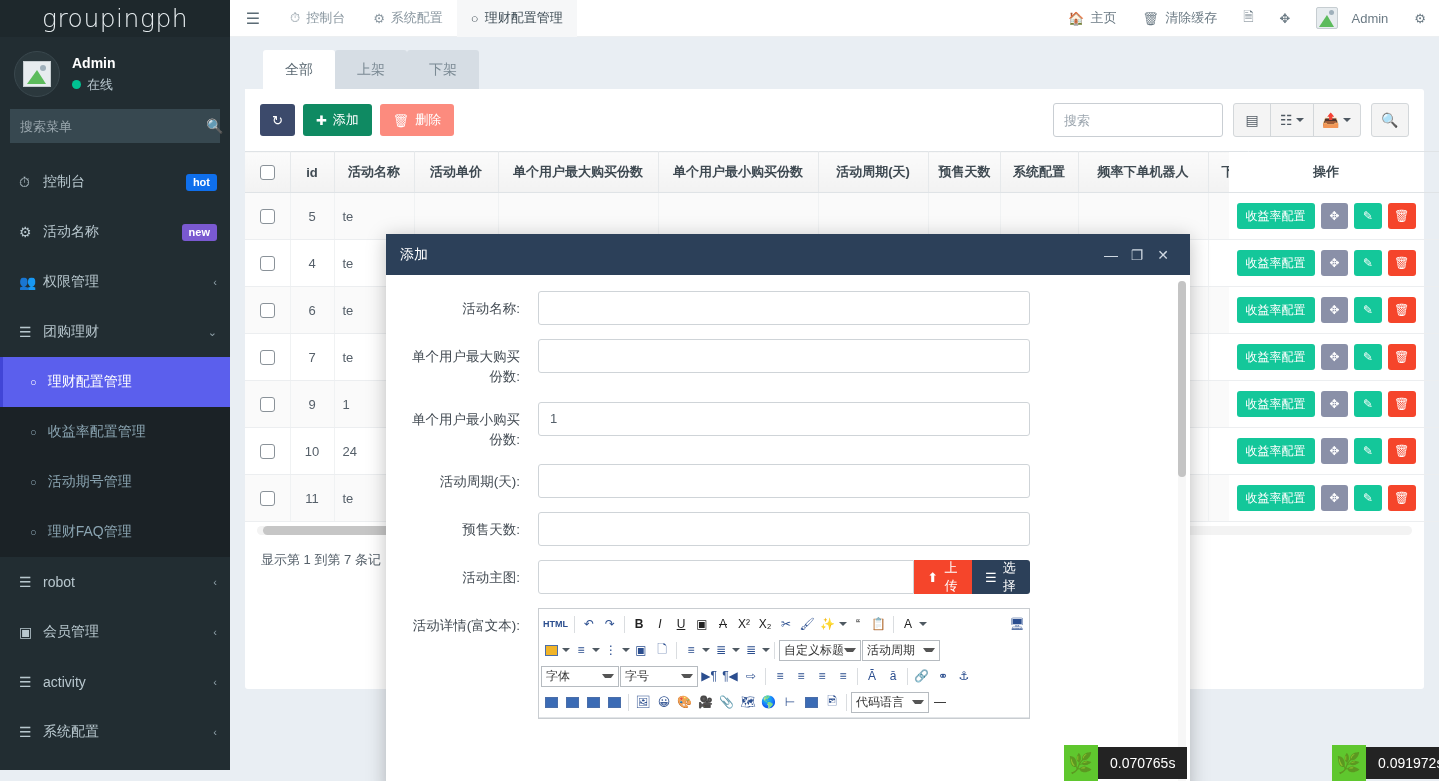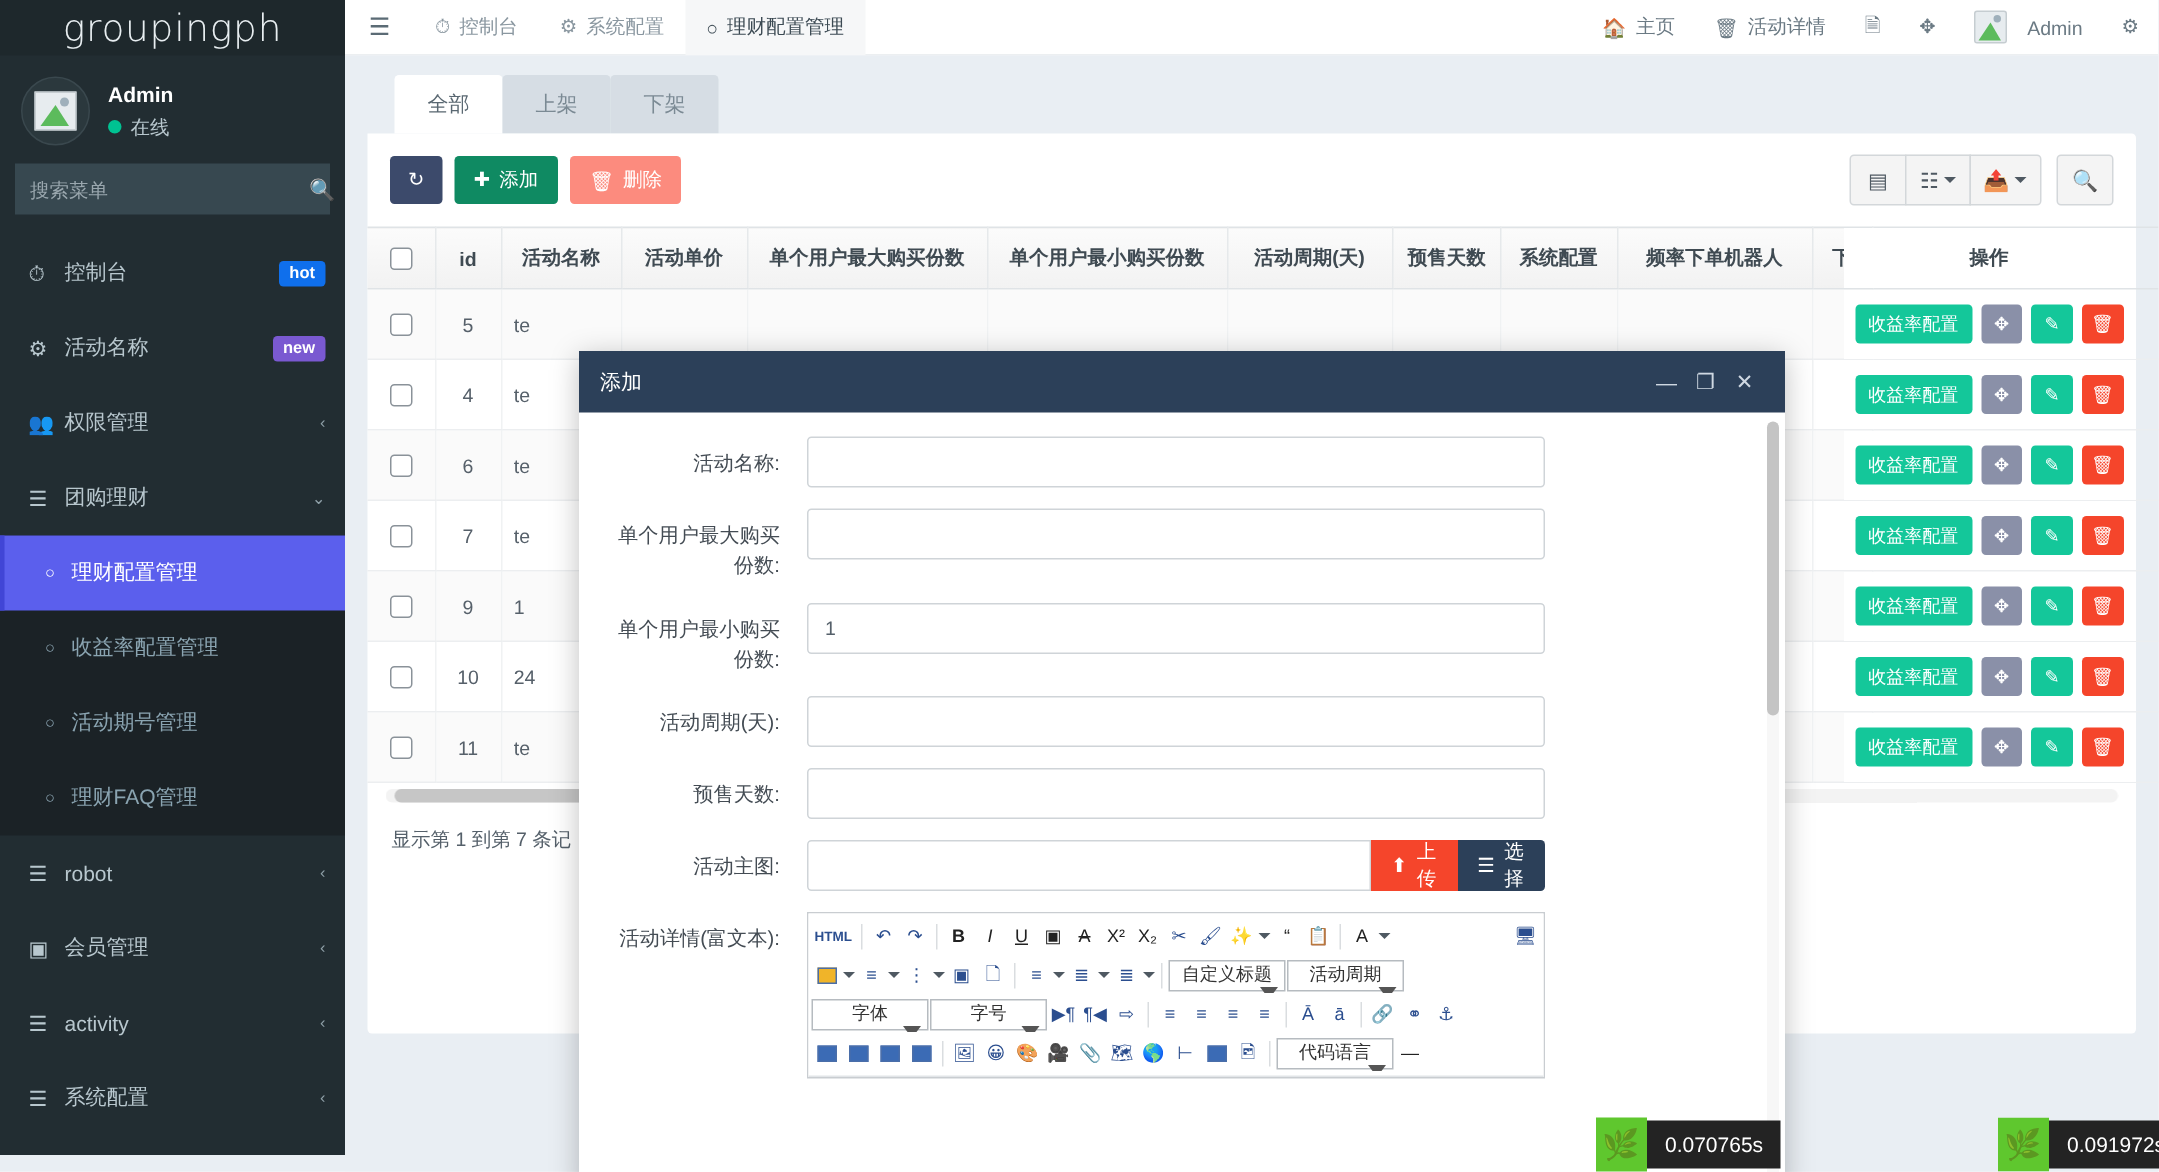--- a/index.html
+++ b/index.html
@@ -274,21 +274,21 @@
     min-width: 20px; height: 22px; display: inline-flex; align-items: center; justify-content: center;
     font-size: 12px; color: #2b4e8f; cursor: pointer; padding: 0 2px;
   }
   .ebtn.bk { color: #222; }
   .ediv { width: 1px; height: 17px; background: #dadde0; margin: 0 3px; }
   .esel {
     height: 21px; border: 1px solid #b6bbc0; display: inline-flex; align-items: center;
     font-size: 12px; color: #333; padding: 0 4px; background: #fff; min-width: 52px; cursor: pointer;
   }
   .esel .cr { margin-left: auto; border-left: 3px solid transparent; border-right: 3px solid transparent; border-top: 4px solid #555; padding-left: 6px;}
-  .esel.wide { min-width: 78px; flex-direction: column; }
+  .esel.wide { min-width: 78px; }
   .sq { display: inline-block; width: 13px; height: 11px; border: 1px solid #4a6ea9; }
   .sq.blue { background: #3b6bb5; }
   .sq.ylw { background: #f0b429; }
 
   
   .trace {
     position: absolute; bottom: 0; height: 36px;
     display: flex; align-items: center;
   }
   .trace .leaf {
@@ -441,21 +441,21 @@
     <span>理财配置管理</span>
         </a>
       </div>
     <div class="navright" id="navright">
         <div class="ritem">
           <span>🏠</span>
     <span>主页</span>
         </div>
         <div class="ritem">
           <span>🗑</span>
-    <span>活动详情</span>
+    <span>清除缓存</span>
         </div>
         <div class="ritem">
           <span>🗎</span>
     </div>
         <div class="ritem">
           <span>✥</span>
     </div>
         <div class="ritem">
           <span class="avatar-sm"></span>
     <span>Admin</span>
@@ -485,20 +485,21 @@
         <button class="btn btn-add" style="margin-left:8px">
           <span>✚</span>
           <span>添加</span>
         </button>
         <button class="btn btn-del" style="margin-left:8px">
           <span>🗑</span>
           <span>删除</span>
         </button>
 
         <div class="toolbar-right">
+          <input class="search-input" placeholder="搜索" style="">
           <div class="grp">
             <div class="gbtn">▤</div>
             <div class="gbtn">☷<span class="caret"></span></div>
             <div class="gbtn">📤<span class="caret"></span></div>
           </div>
           <div class="gbtn solo">🔍</div>
         </div>
       </div>
 
       <div class="tablewrap">

